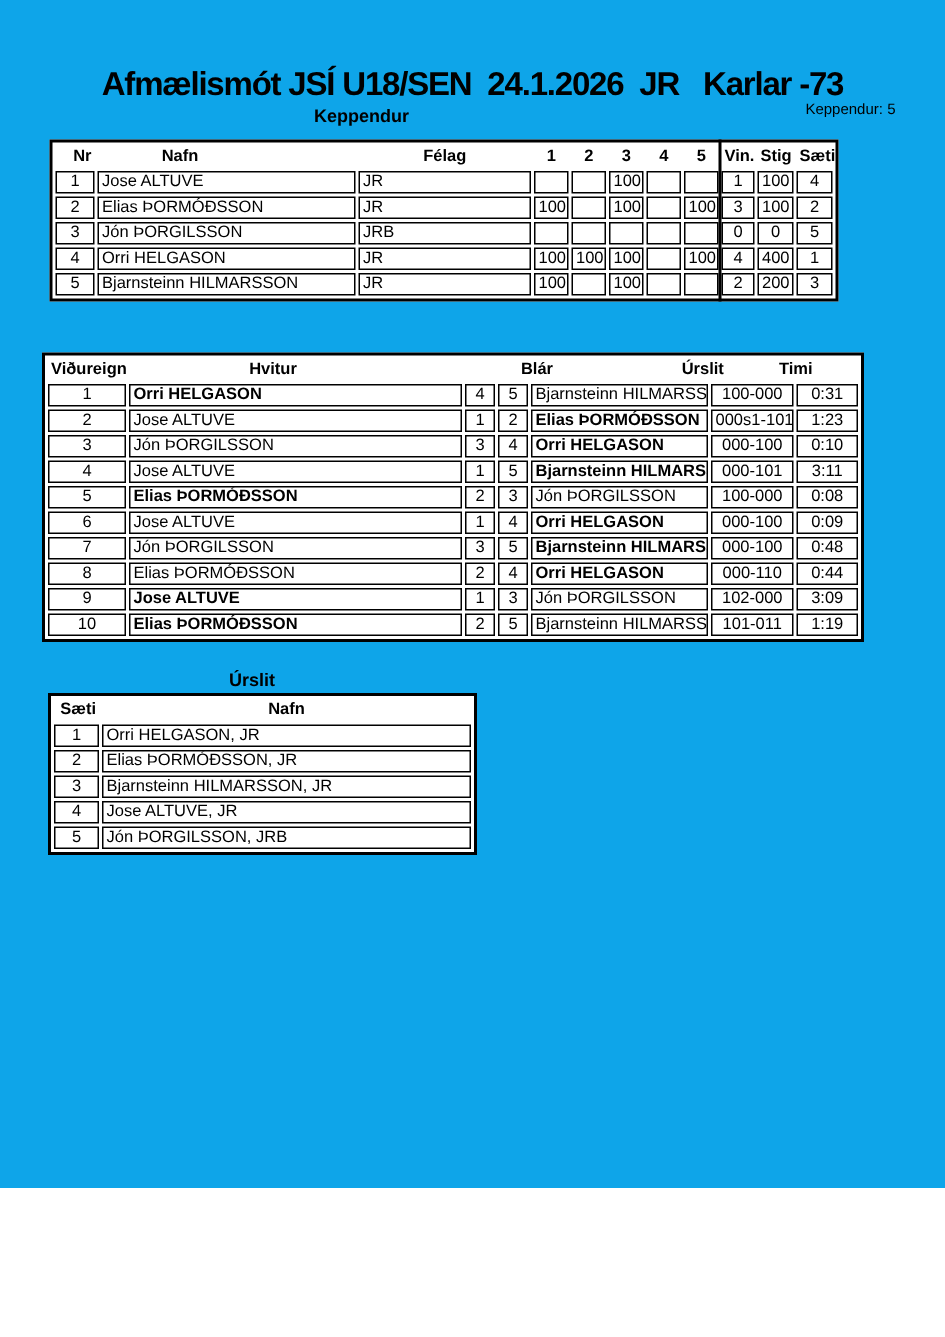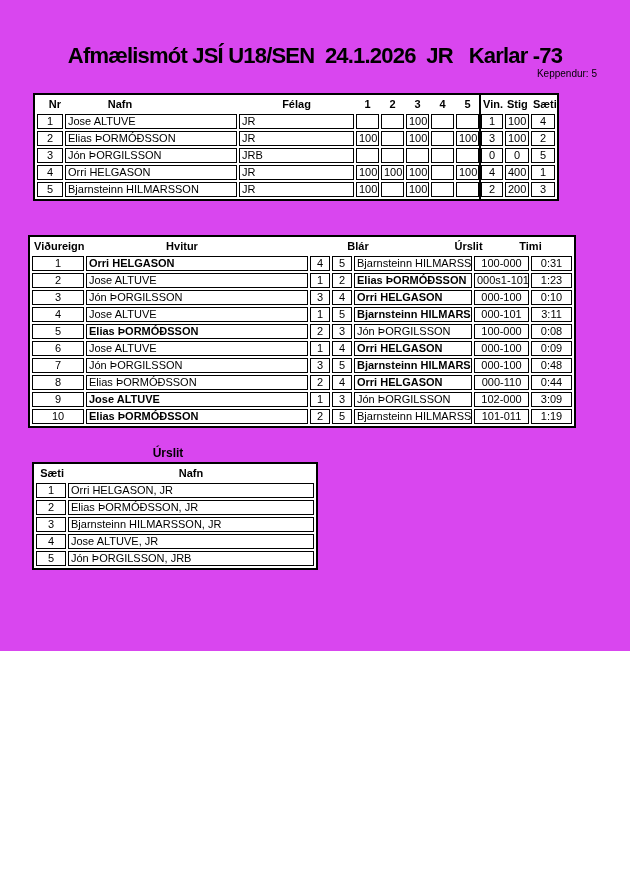--- a/index.html
+++ b/index.html
@@ -1,17 +1,17 @@
 <!DOCTYPE html>
 <html><head>
 <meta charset="utf-8">
 <style>
   html,body { margin:0; padding:0; background:#fff; }
   .page {
-    position:relative; width:630px; height:651px; background:#d946ef;
+    position:relative; width:630px; height:792px; background:#0ea5e9;
     font-family:"Liberation Sans", sans-serif; color:#000; overflow:hidden;
   }
   .title {
     position:absolute; top:43px; left:0; width:630px; text-align:center;
     font-size:22px; font-weight:bold; letter-spacing:-0.8px; white-space:pre;
   }
   .count { position:absolute; top:68px; right:33px; font-size:10px; }
   .heading { position:absolute; width:300px; text-align:center; font-size:12px; font-weight:bold; }
   .h1 { top:70px;  left:91px; }
   .h2 { top:215px; left:110px; }
@@ -44,20 +44,21 @@
   .vdivider { position:absolute; left:479px; top:93px; width:2px; height:108px; background:#000; }
 </style>
 </head>
 <body>
 
 <div class="page">
 
   <div class="title">Afmælismót JSÍ U18/SEN  24.1.2026  JR   Karlar -73</div>
   <div class="count">Keppendur: 5</div>
 
+  <div class="heading h1">Keppendur</div>
 
   <table class="t t1">
     <colgroup>
       <col style="width:26px">
         <col style="width:172px">
         <col style="width:115px">
       <col style="width:23px">
         <col style="width:23px">
         <col style="width:23px">
         <col style="width:23px">

